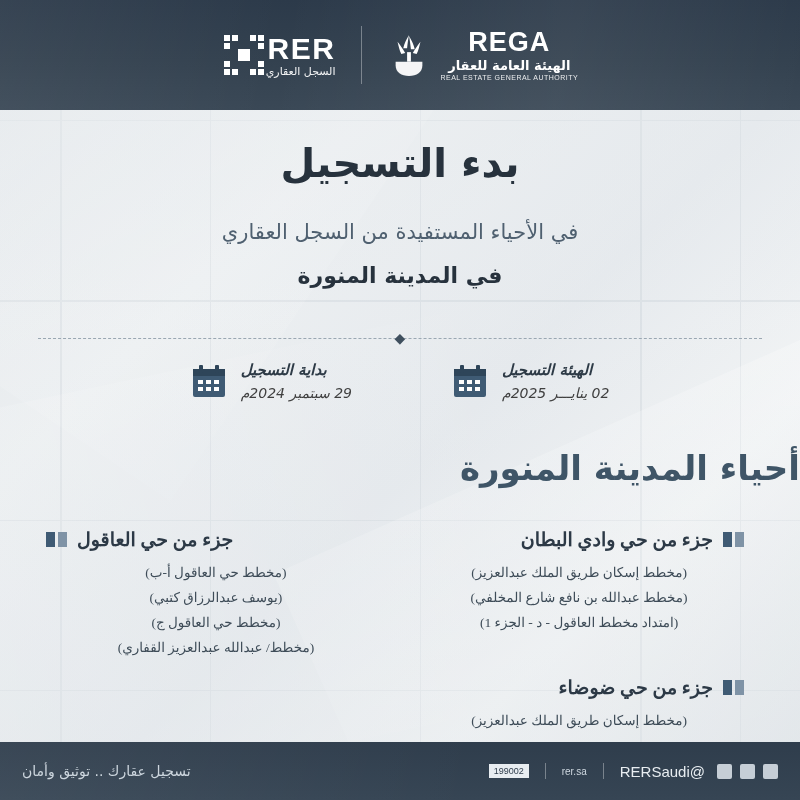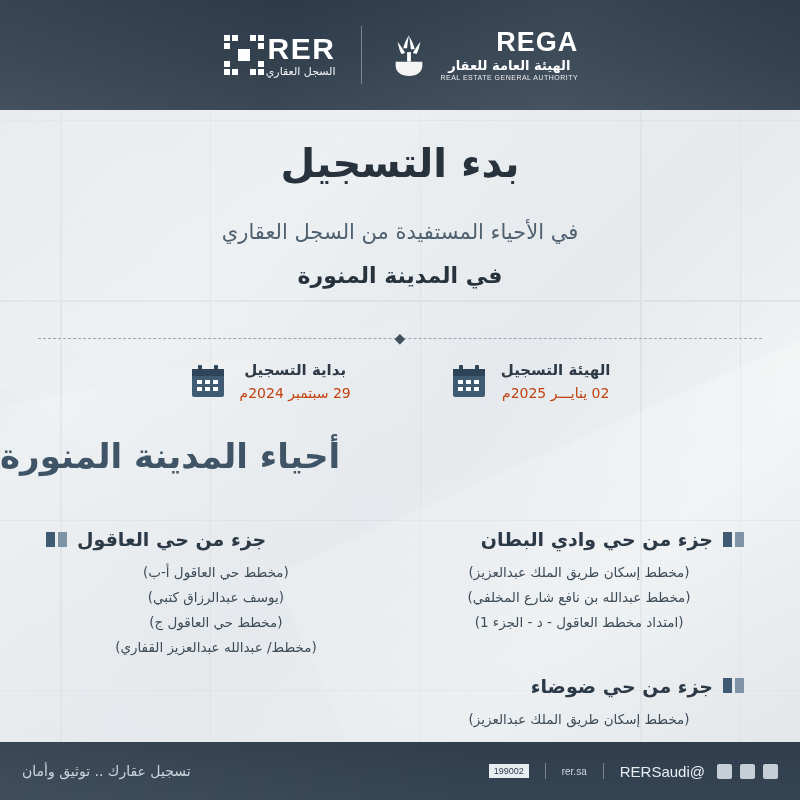--- a/index.html
+++ b/index.html
@@ -59,21 +59,20 @@
     content:""; position:absolute; inset:0;
     background: linear-gradient(100deg, rgba(255,255,255,.05) 0%, rgba(255,255,255,0) 35%, rgba(255,255,255,.06) 70%, rgba(255,255,255,0) 100%);
   }
   .logo-group { display: flex; align-items: center; gap: 26px; z-index: 2; }
   .rega { display: flex; align-items: center; gap: 10px; }
   .rega-mark { width: 42px; height: 44px; }
   .rega-text { text-align: center; color: #fff; line-height: 1.05; }
   .rega-text .l1 {
     font-size: 27px; font-weight: 700; letter-spacing: 1px;
     font-family: "Liberation Sans", sans-serif;
-    text-align: right;
   }
   .rega-text .l2 { font-size: 13px; font-weight: 700; margin-top: 2px; }
   .rega-text .l3 { font-size: 7px; letter-spacing: .5px; margin-top: 2px; opacity: .9;
     font-family: "Liberation Sans", sans-serif; }
   .divider-v { width: 1px; height: 58px; background: rgba(255,255,255,.35); }
   .rer { display: flex; align-items: center; }
   .rer-mark { width: 44px; height: 44px; }
   .rer-text { color: #fff; line-height: 1.1; }
   .rer-text .l1 { font-size: 30px; font-weight: 700; letter-spacing: 1.5px;
     font-family: "Liberation Sans", sans-serif; }
@@ -103,38 +102,38 @@
   }
   .caret {
     position: absolute; top: 1px; left: 50%; transform: translateX(-50%);
     color: #3f4f5e; font-size: 14px; line-height: 1;
   }
   .date-cols {
     position: absolute; top: 28px; left: 0; right: 0;
     display: flex; justify-content: center; gap: 100px;
   }
   .date-item { display: flex; align-items: center; gap: 14px; }
-  .date-txt { text-align: center; line-height: 1.6; }
+  .date-txt { text-align: left; line-height: 1.6; font-style: italic; }
   .date-label { font-size: 15px; font-weight: 700; color: #2d3a46; }
-  .date-value { font-size: 14px; color: #c2410c; }
+  .date-value { font-size: 14px; color: #404040; }
   .cal { width: 36px; height: 36px; }
 
   
   .section-title {
-    position: absolute; top: 436px; left: 0; right: 0;
-    text-align: left;
+    position: absolute; top: 448px; left: 0; right: 0;
+    text-align: right;
     font-size: 34px; font-weight: 700; color: #3f5567; letter-spacing: .5px;
   }
 
   
   .cols {
     position: absolute; top: 528px; left: 46px; right: 46px;
     display: flex; gap: 20px; justify-content: space-between;
   }
-  .col { width: 48%; }
+  .col { width: 48%; font-family: Liberation Serif, serif; }
   .col-right { padding-right: 10px; }
   .block { margin-bottom: 26px; }
   .block-head {
     display: flex; align-items: center; justify-content: flex-start;
     gap: 10px; margin-bottom: 10px;
   }
   .block-head .txt { font-size: 19px; font-weight: 700; color: #2c3946; }
   .sq { display: inline-flex; gap: 3px; }
   .sq i { display: block; width: 9px; height: 15px; background: #3f5b74; }
   .sq i.light { background: #7f93a6; }

